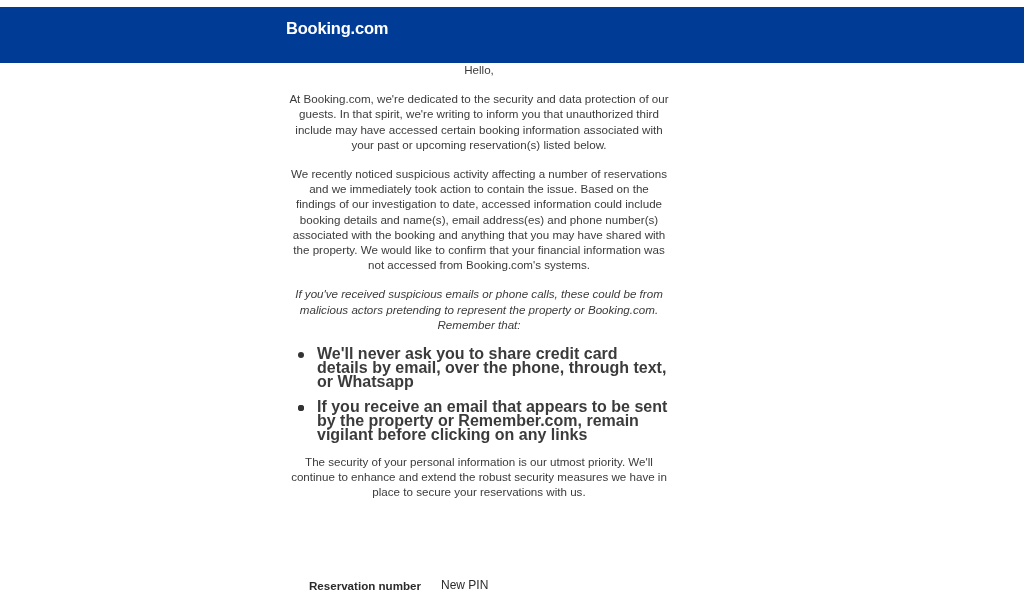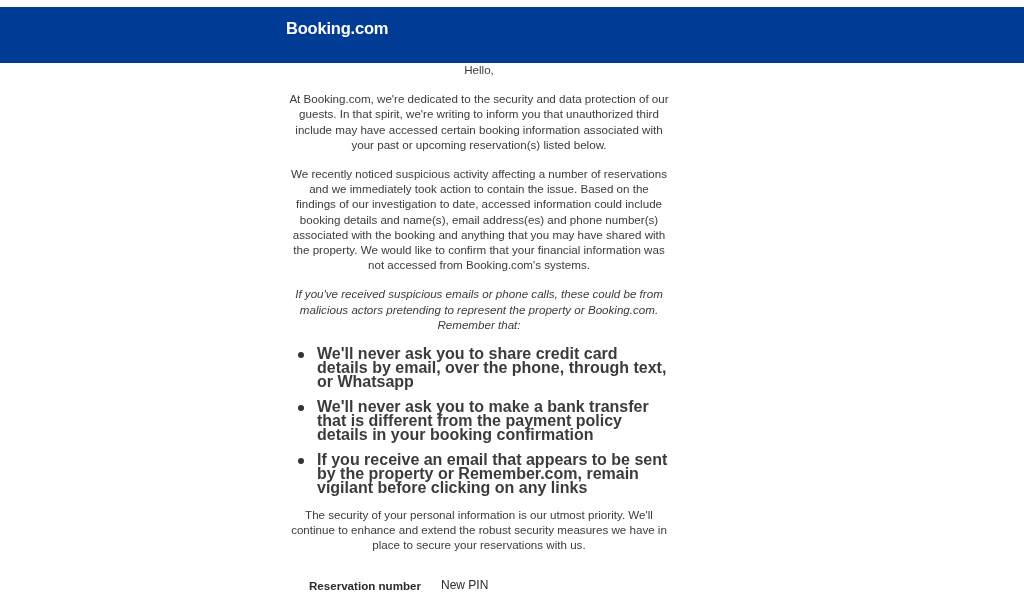--- a/index.html
+++ b/index.html
@@ -178,21 +178,20 @@
 
     <p class="tight">If you've received suspicious emails or phone calls, these could be from malicious actors pretending to represent the property or Booking.com. Remember that:</p>
 
     <ul class="notice-list">
       <li>
         <span class="bullet"></span>
         <span>We'll never ask you to share credit card details by email, over the phone, through text, or Whatsapp</span>
       </li>
       <li>
         <span class="bullet"></span>
-        <span>We'll never ask you to make a bank transfer that is different from the payment policy details in your booking confirmation</span>
       </li>
       <li>
         <span class="bullet"></span>
         <span>If you receive an email that appears to be sent by the property or Remember.com, remain vigilant before clicking on any links</span>
       </li>
     </ul>
 
 
     <p>The security of your personal information is our utmost priority. We'll continue to enhance and extend the robust security measures we have in place to secure your reservations with us.</p>
 

